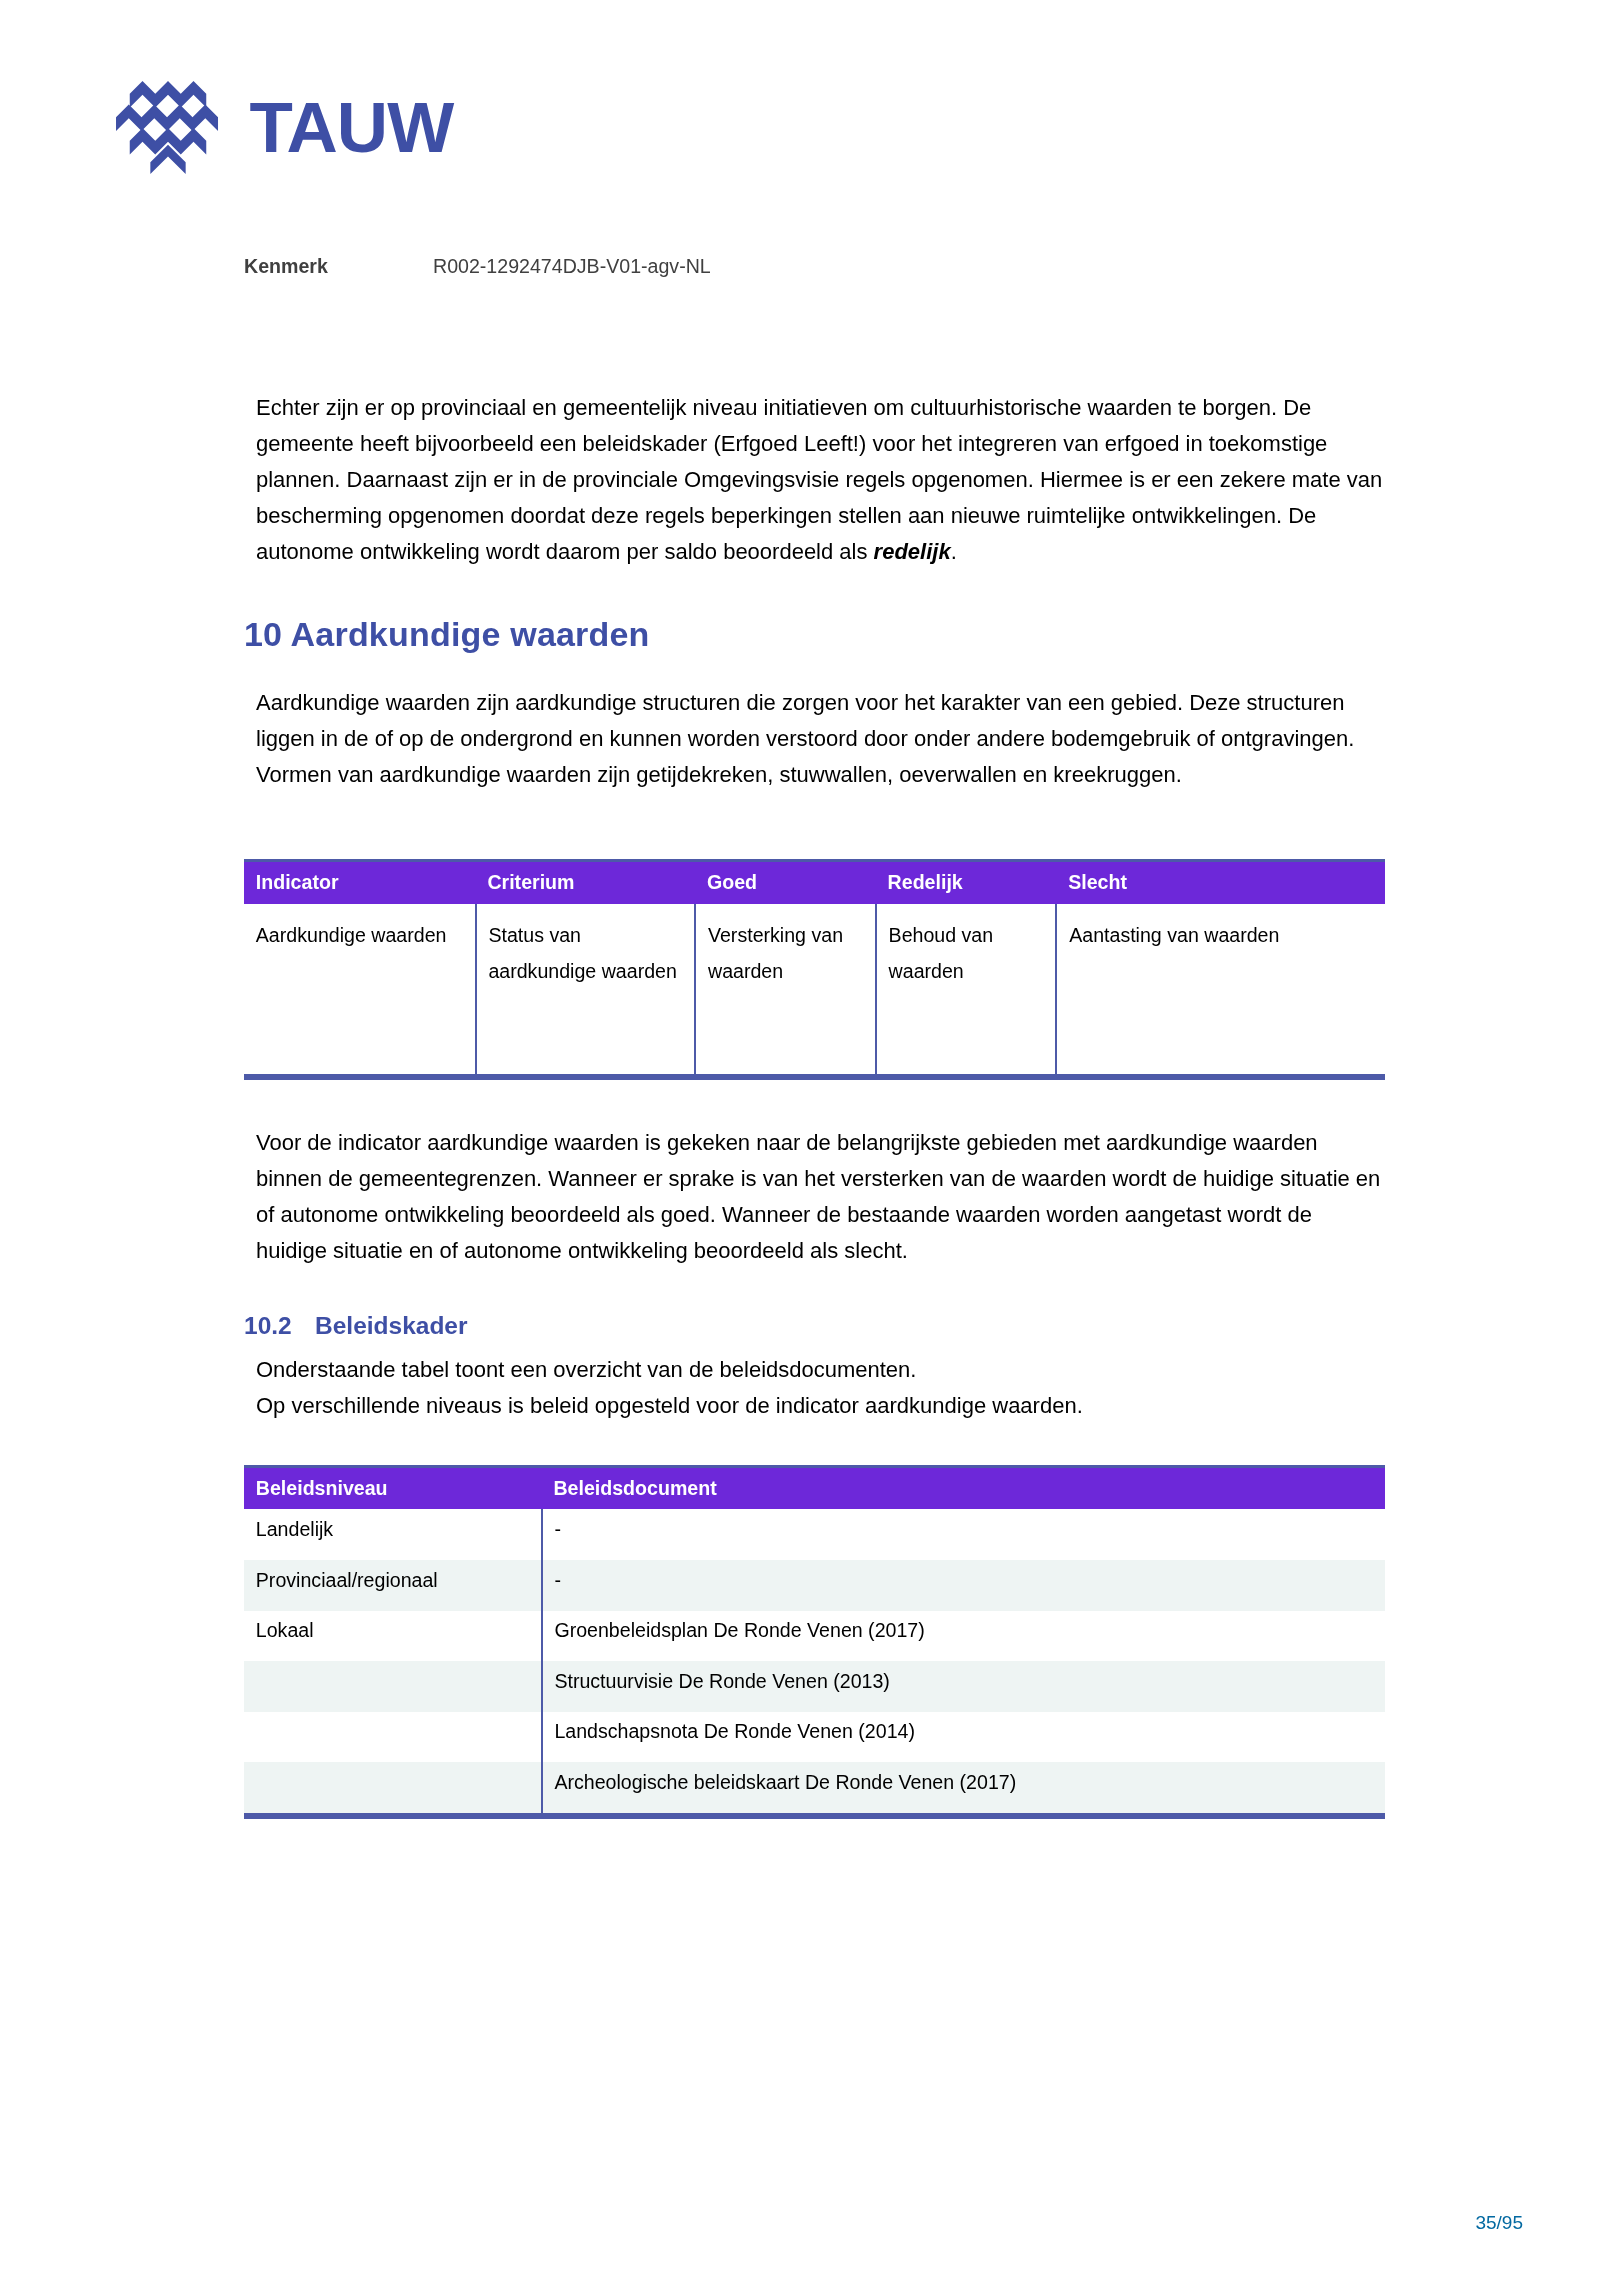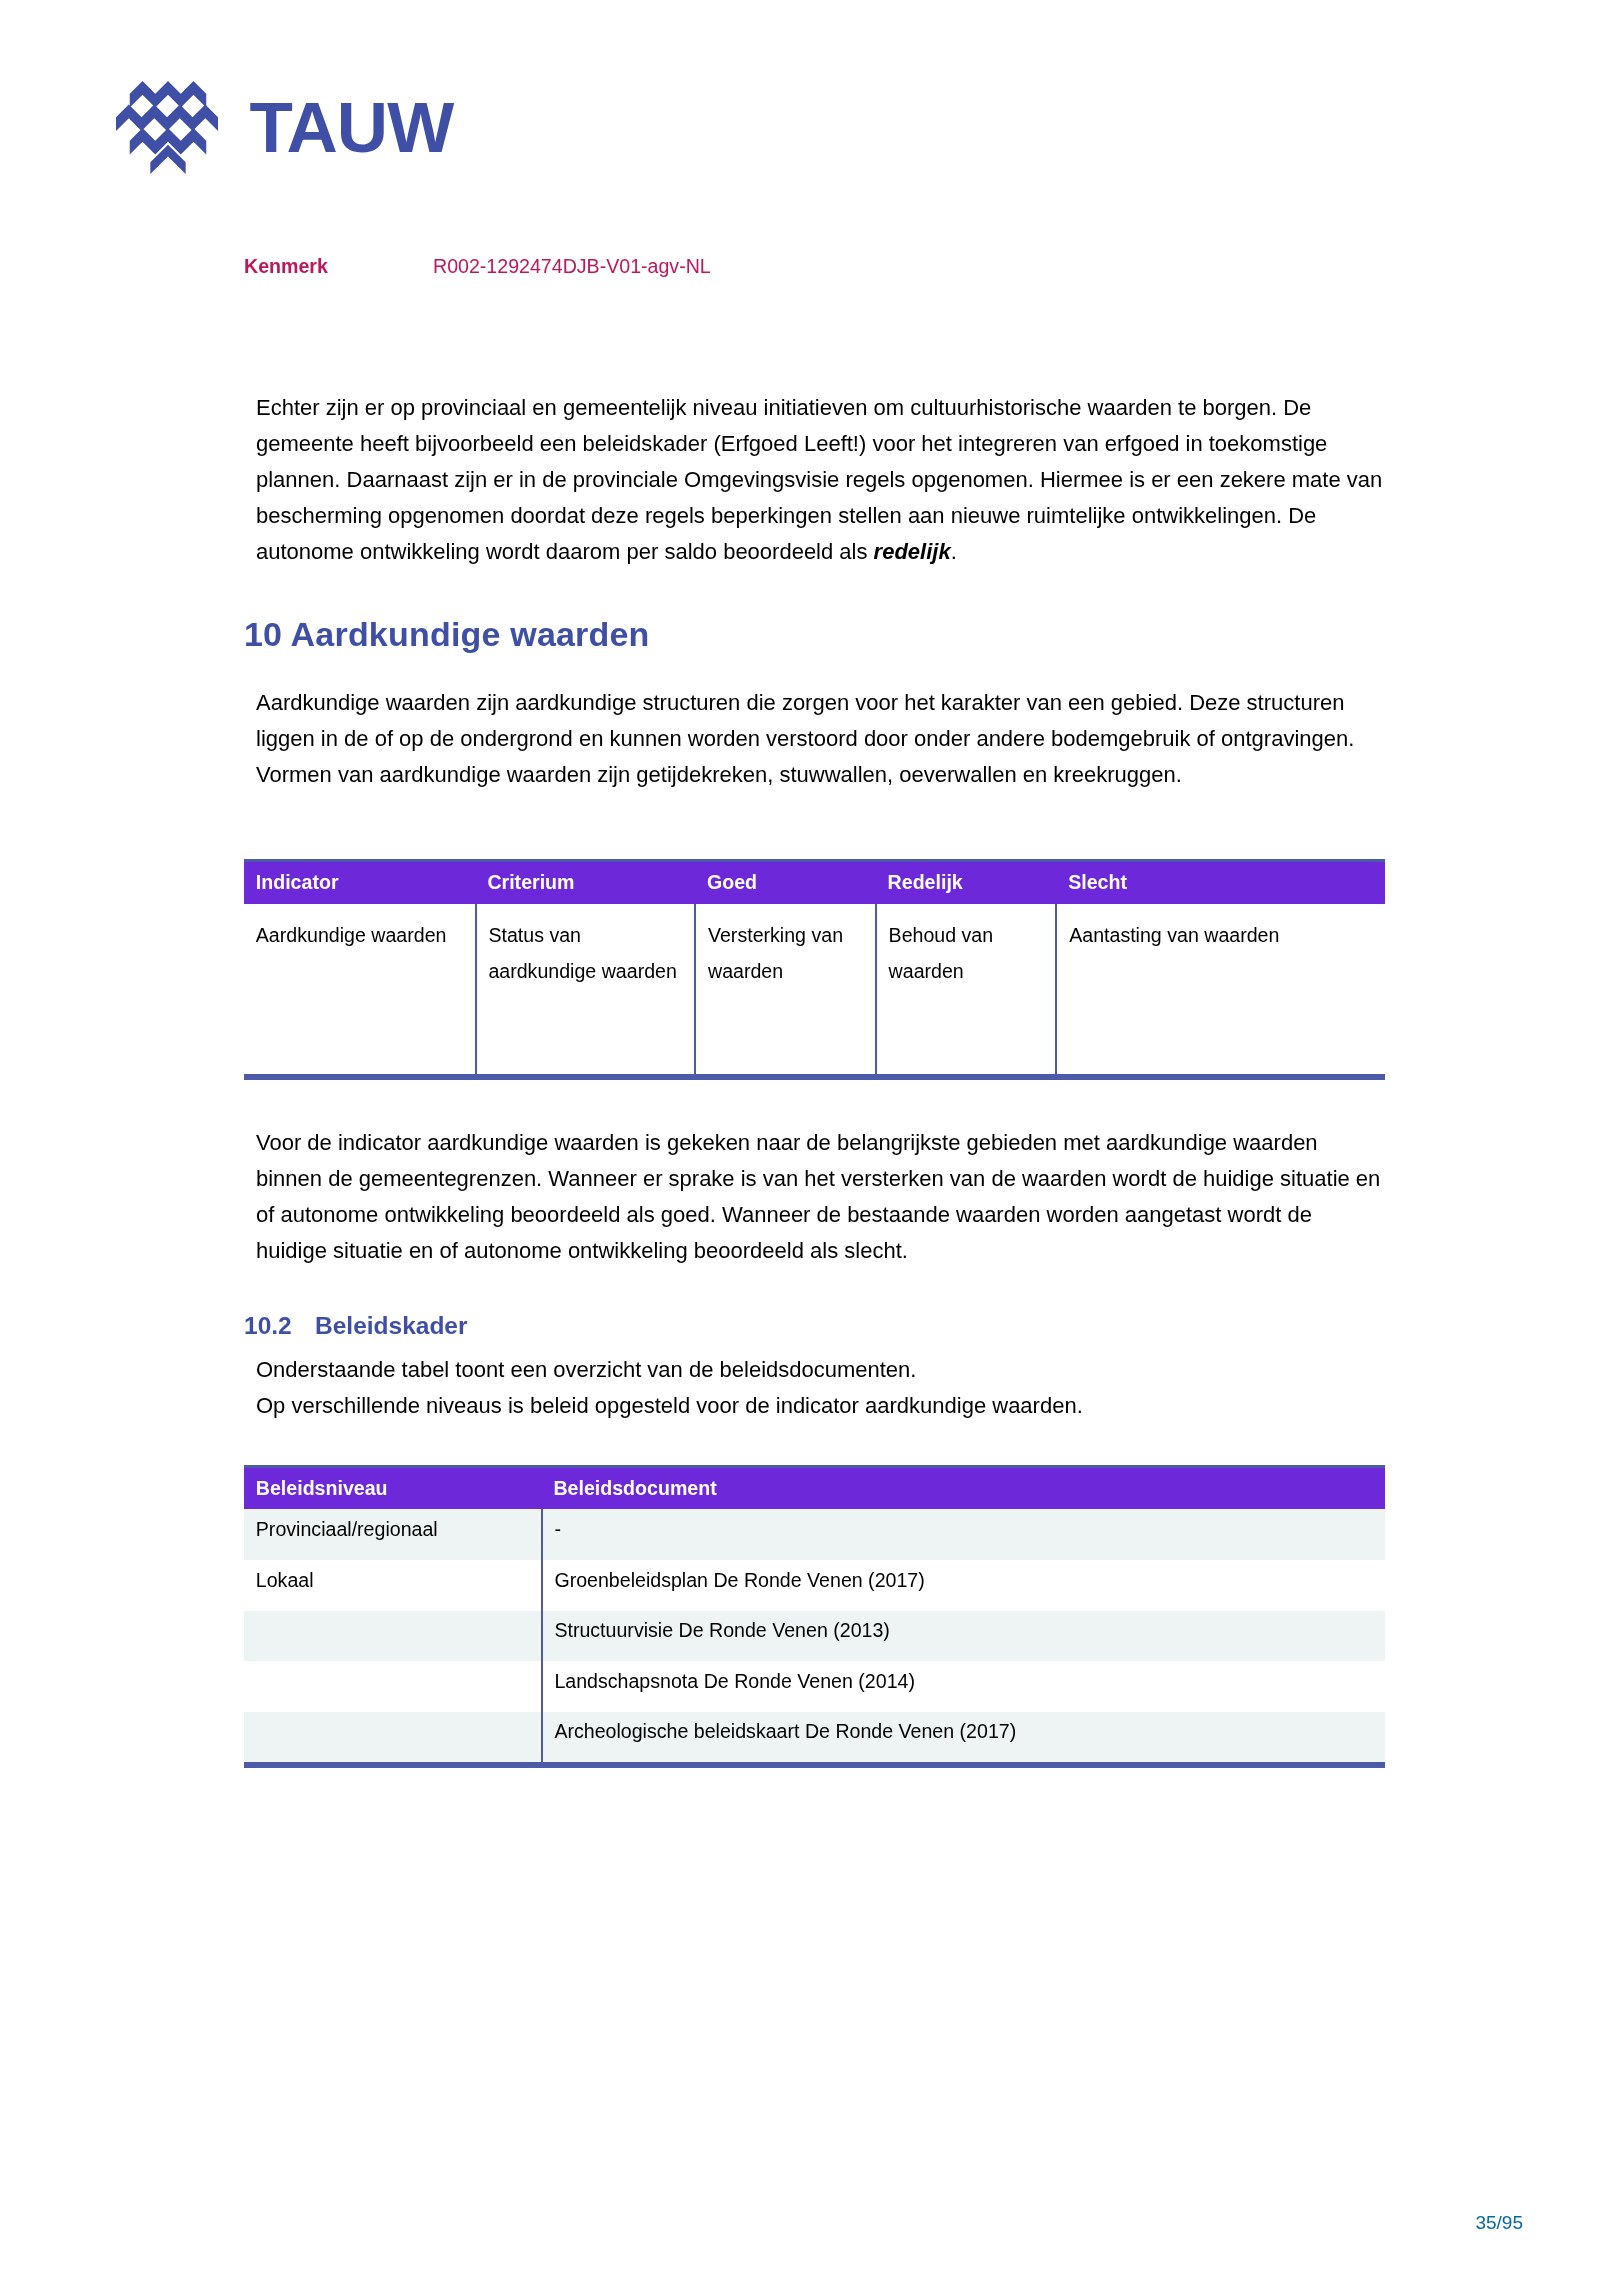--- a/index.html
+++ b/index.html
@@ -40,21 +40,21 @@
     font-family: "Liberation Sans", sans-serif;
   }
 
   
   .kenmerk-row {
     position: absolute;
     left: 244px;
     top: 255px;
     display: flex;
     font-size: 19.6px;
-    color: #be185d;
+    color: #404040;
   }
   .kenmerk-label {
     font-weight: bold;
     width: 189px;
     flex: 0 0 189px;
   }
   .kenmerk-value { font-weight: normal; }
 
   
   .content {
@@ -240,20 +240,24 @@
     <div style="height:41px"></div>
 
     <table class="doc-table policy-table">
       <thead>
         <tr>
           <th style="width:274px">Beleidsniveau</th>
           <th>Beleidsdocument</th>
         </tr>
       </thead>
       <tbody>
+        <tr>
+          <td>Landelijk</td>
+          <td>-</td>
+        </tr>
         <tr class="shade">
           <td>Provinciaal/regionaal</td>
           <td>-</td>
         </tr>
         <tr>
           <td>Lokaal</td>
           <td>Groenbeleidsplan De Ronde Venen (2017)</td>
         </tr>
         <tr class="shade">
           <td></td>

